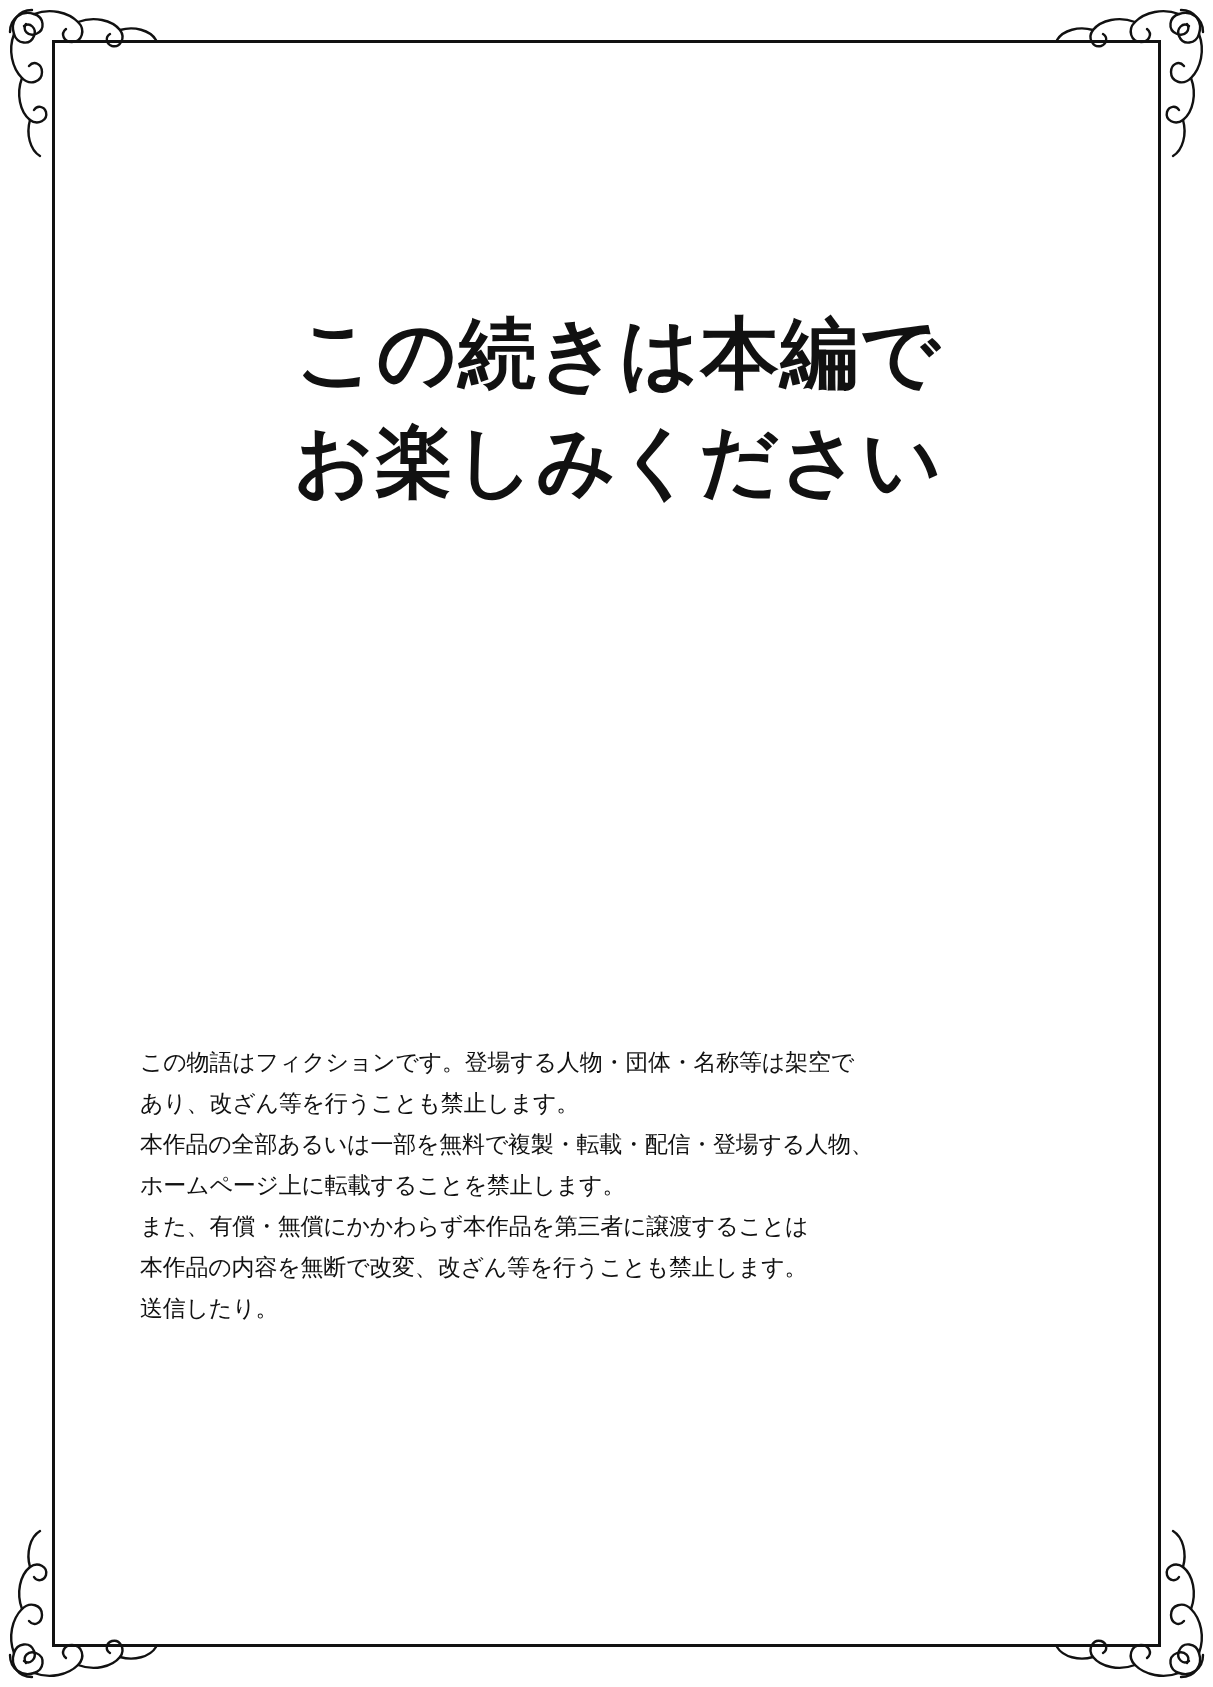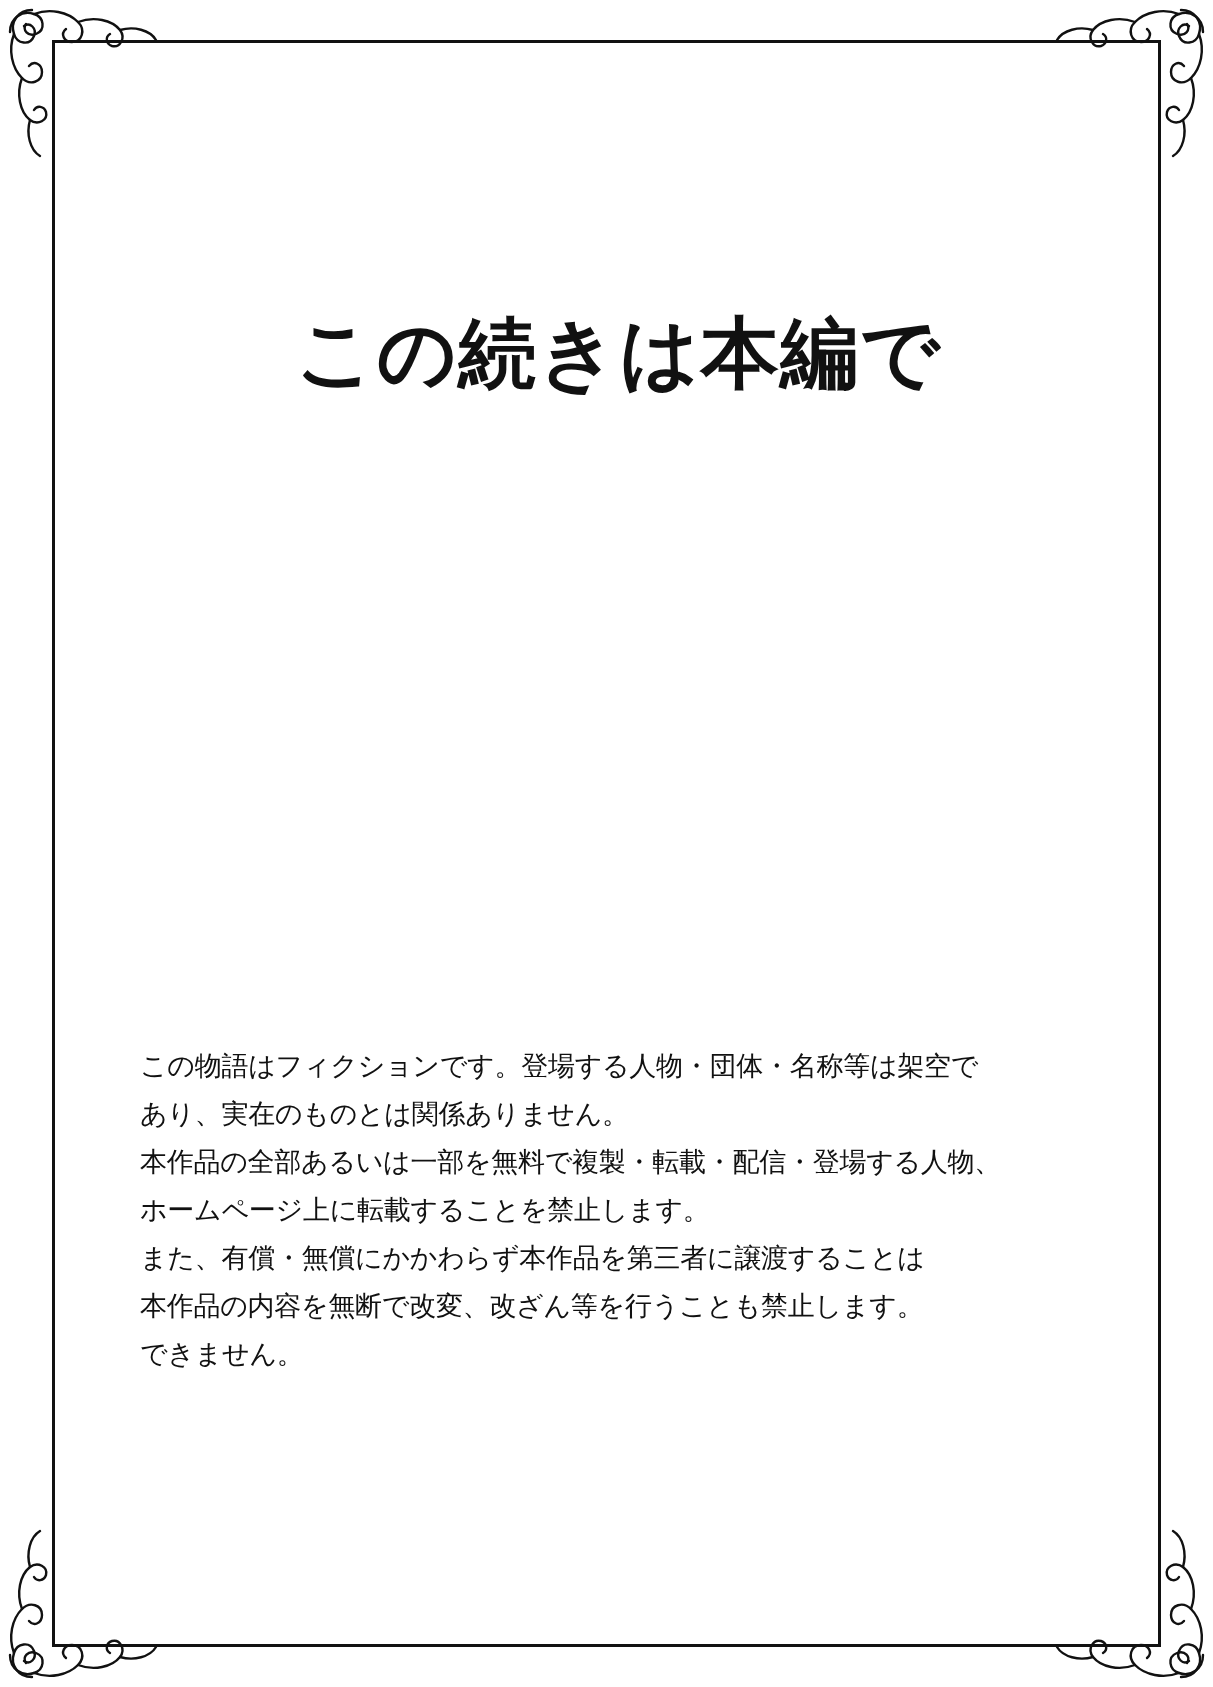--- a/index.html
+++ b/index.html
@@ -59,21 +59,21 @@
     display: block;
     white-space: nowrap;
   }
 
   .notice {
     position: absolute;
     left: 140px;
     right: 120px;
     top: 1042px;
     font-family: "DejaVu Sans", sans-serif;
-    font-size: 27px;
+    font-size: 23px;
     line-height: 1.78;
     color: #111111;
     letter-spacing: -0.01em;
   }
   .notice p {
     margin: 0;
   }
 </style>
 </head>
 <body>
@@ -126,25 +126,26 @@
       <path d="M12 32 C 6 48, 10 66, 20 76 C 28 84, 40 80, 40 70 C 40 62, 32 58, 27 64"></path>
       <path d="M20 76 C 14 92, 18 110, 28 118 C 36 124, 46 118, 44 110 C 42 104, 35 103, 32 108"></path>
       <path d="M28 118 C 24 132, 28 148, 38 154"></path>
     </svg>
   </div>
 
   <div class="frame"></div>
 
   <div class="headline">
     <span class="line">この続きは本編で</span>
+    <span class="line">お楽しみください</span>
   </div>
 
   <div class="notice">
     <p>この物語はフィクションです。登場する人物・団体・名称等は架空で</p>
-    <p>あり、実在のものとは関係ありません。</p>
+    <p>あり、改ざん等を行うことも禁止します。</p>
     <p>本作品の全部あるいは一部を無料で複製・転載・配信・登場する人物、</p>
     <p>ホームページ上に転載することを禁止します。</p>
     <p>また、有償・無償にかかわらず本作品を第三者に譲渡することは</p>
     <p>本作品の内容を無断で改変、改ざん等を行うことも禁止します。</p>
-    <p>できません。</p>
+    <p>送信したり。</p>
   </div>
 
 </div>
 
 </body></html>

